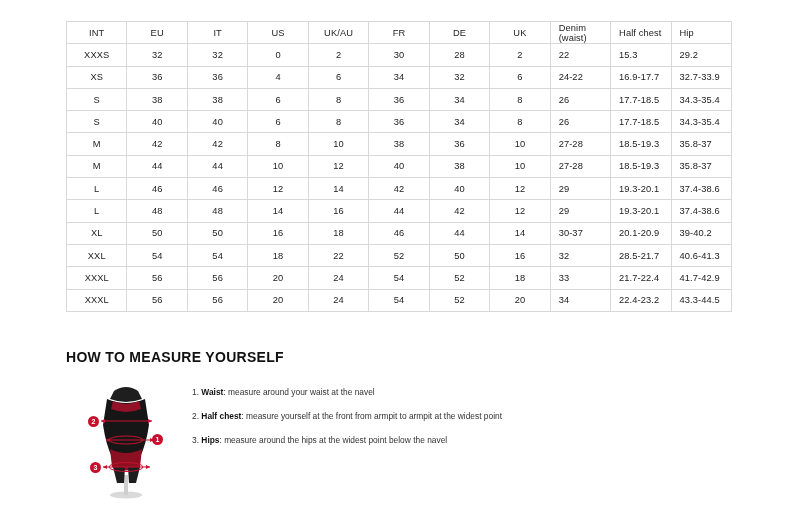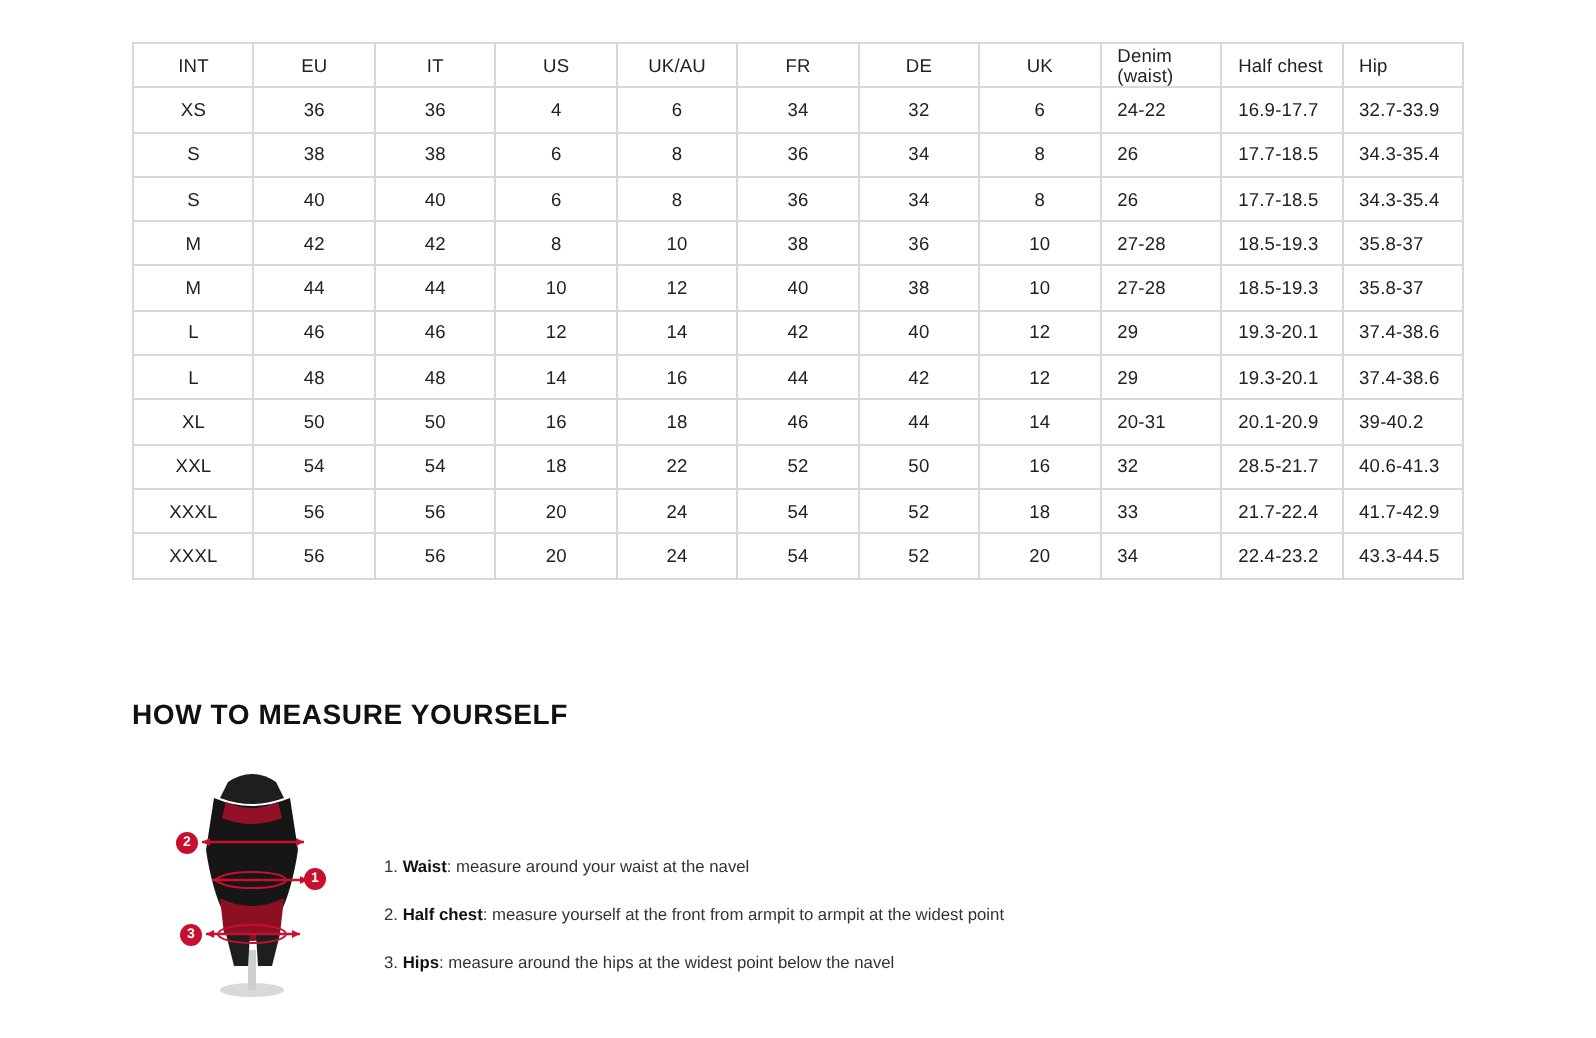--- a/index.html
+++ b/index.html
@@ -65,21 +65,21 @@
   }
   .measure-title {
     font-size: 14px;
     font-weight: bold;
     letter-spacing: 0.3px;
     color: #111;
     margin-bottom: 10px;
   }
   .measure-body {
     display: flex;
-    align-items: flex-end;
+    align-items: flex-start;
   }
   .figure-box {
     width: 110px;
     height: 125px;
     position: relative;
     flex: 0 0 110px;
   }
   .measure-list {
     margin-left: 16px;
     padding-top: 12px;
@@ -132,20 +132,33 @@
             <th>FR</th>
             <th>DE</th>
             <th>UK</th>
             <th class="num-left">Denim (waist)</th>
             <th class="num-left">Half chest</th>
             <th class="num-left">Hip</th>
           </tr>
       </thead>
       <tbody id="table-body">
           <tr>
+            <td>XXXS</td>
+            <td>32</td>
+            <td>32</td>
+            <td>0</td>
+            <td>2</td>
+            <td>30</td>
+            <td>28</td>
+            <td>2</td>
+            <td class="num-left">22</td>
+            <td class="num-left">15.3</td>
+            <td class="num-left">29.2</td>
+          </tr>
+          <tr>
             <td>XS</td>
             <td>36</td>
             <td>36</td>
             <td>4</td>
             <td>6</td>
             <td>34</td>
             <td>32</td>
             <td>6</td>
             <td class="num-left">24-22</td>
             <td class="num-left">16.9-17.7</td>
@@ -231,21 +244,21 @@
           </tr>
           <tr>
             <td>XL</td>
             <td>50</td>
             <td>50</td>
             <td>16</td>
             <td>18</td>
             <td>46</td>
             <td>44</td>
             <td>14</td>
-            <td class="num-left">20-31</td>
+            <td class="num-left">30-37</td>
             <td class="num-left">20.1-20.9</td>
             <td class="num-left">39-40.2</td>
           </tr>
           <tr>
             <td>XXL</td>
             <td>54</td>
             <td>54</td>
             <td>18</td>
             <td>22</td>
             <td>52</td>

